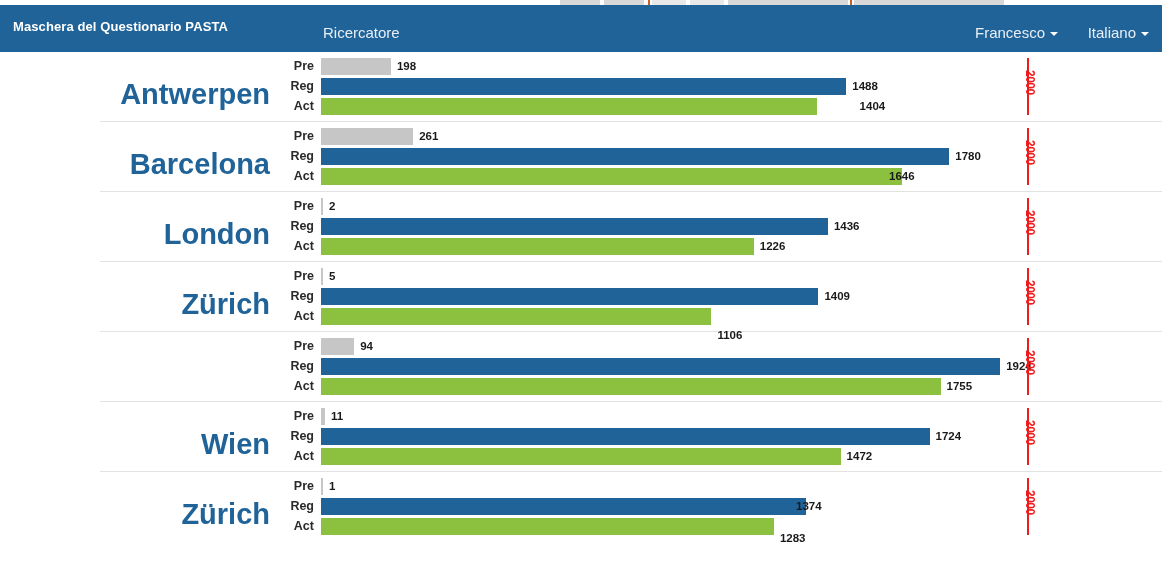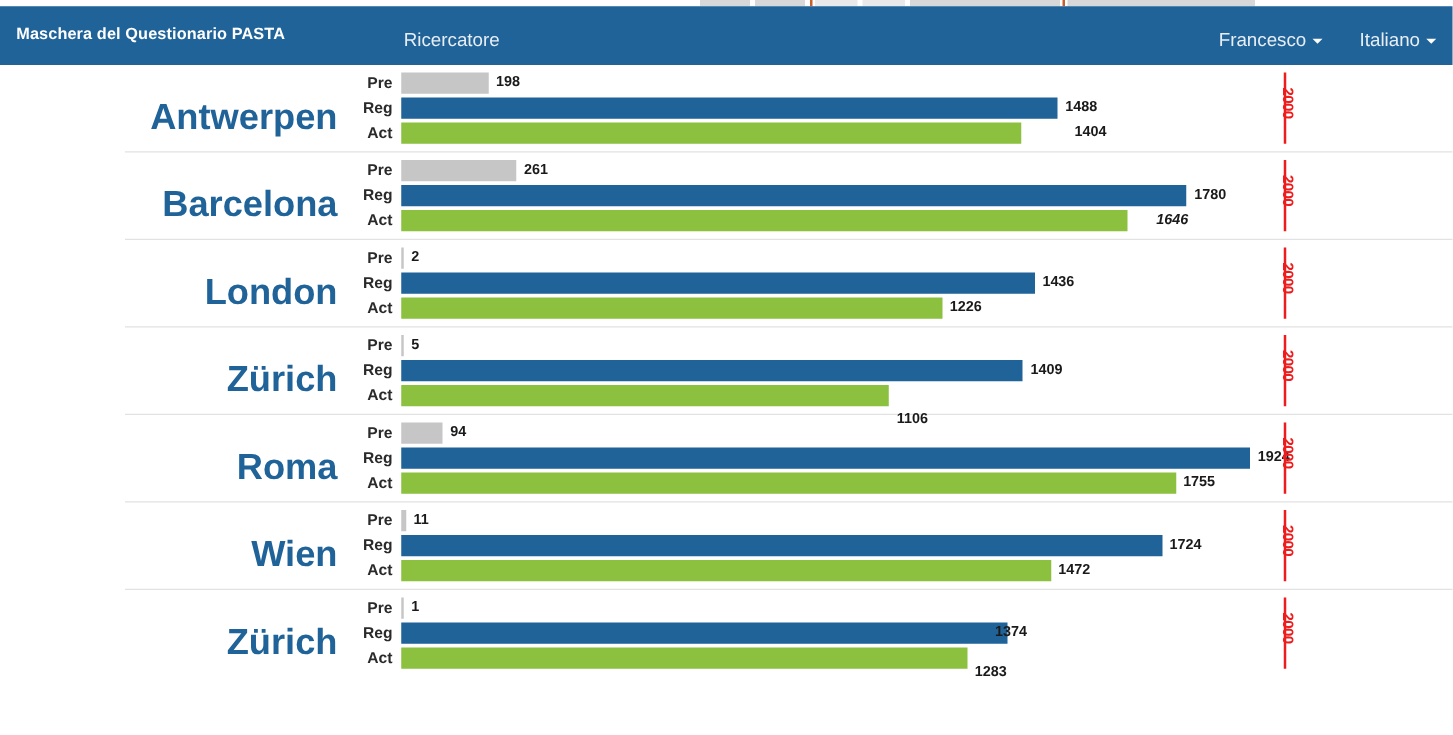--- a/index.html
+++ b/index.html
@@ -177,21 +177,21 @@
           <div class="bar-label">Reg</div>
           <div class="bar-track">
             <div class="bar-fill reg" style="width: 628.34px;"></div>
             <div class="bar-value" style="left: 634.34px;">1780</div>
           </div>
         </div>
         <div class="bar-line r2">
           <div class="bar-label">Act</div>
           <div class="bar-track">
             <div class="bar-fill act" style="width: 581.038px;"></div>
-            <div class="bar-value" style="left: 604px; font-style: italic;">1646</div>
+            <div class="bar-value" style="left: 568px;">1646</div>
           </div>
         </div>
         <div class="target-line" style="left: 749px;"></div>
         <div class="target-label" style="left: 759px;">2000</div>
       </div>
     </div>
     <div class="city-row">
       <div class="city-name">London</div>
       <div class="bars">
         <div class="bar-line r0">
@@ -241,21 +241,20 @@
           <div class="bar-track">
             <div class="bar-fill act" style="width: 390.418px;"></div>
             <div class="bar-value" style="left: 396.418px; margin-top: 19px;">1106</div>
           </div>
         </div>
         <div class="target-line" style="left: 749px;"></div>
         <div class="target-label" style="left: 759px;">2000</div>
       </div>
     </div>
     <div class="city-row">
-      <div class="city-name">Roma</div>
       <div class="bars">
         <div class="bar-line r0">
           <div class="bar-label">Pre</div>
           <div class="bar-track">
             <div class="bar-fill pre" style="width: 33.182px;"></div>
             <div class="bar-value" style="left: 39.182px;">94</div>
           </div>
         </div>
         <div class="bar-line r1">
           <div class="bar-label">Reg</div>

